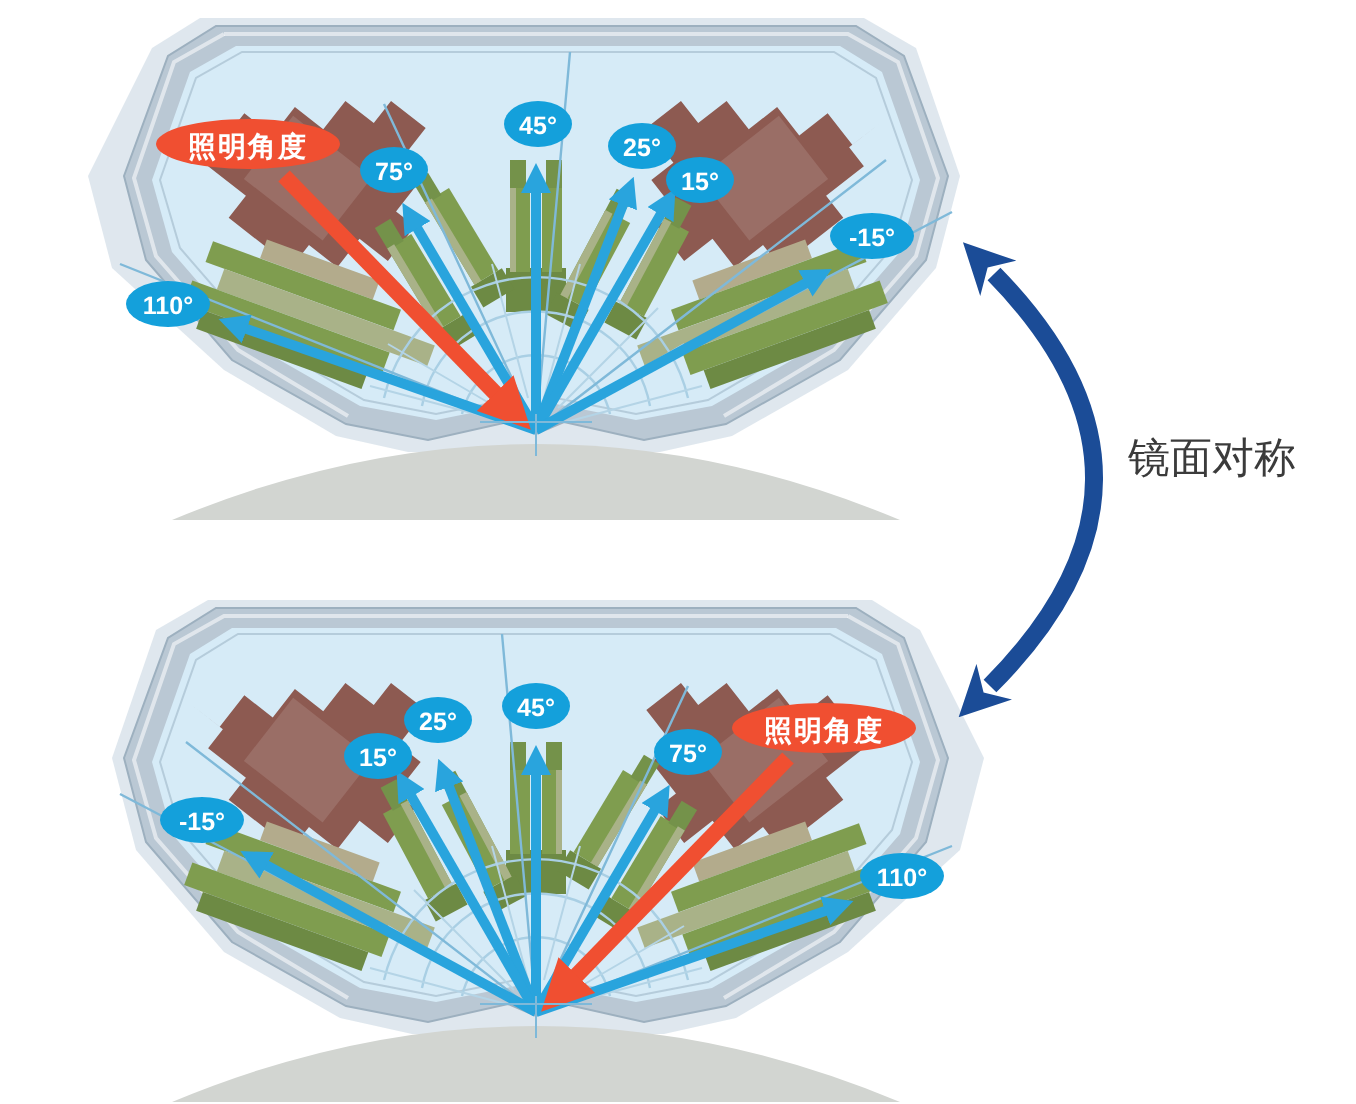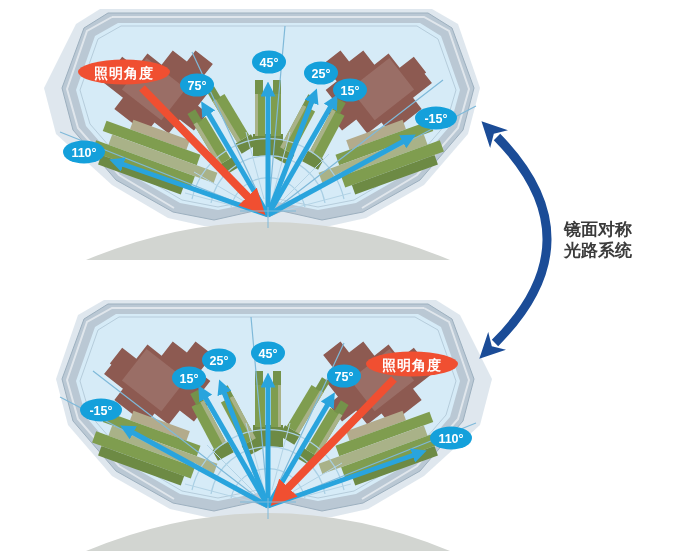--- a/index.html
+++ b/index.html
@@ -42,21 +42,21 @@
   .mk-navy{fill:var(--link-navy,#1b4c97);}
 
   
   .lbl-blue-el{fill:var(--label-blue,#14a0db);}
   .lbl-red-el{fill:var(--illumination-red,#f04f31);}
   .lbl-text{fill:#ffffff;font-size:12.5px;}
   .lbl-red-text{fill:#ffffff;font-size:14px;letter-spacing:1px;}
 
   .side-note{
     position:absolute;left:564px;top:219px;width:100px;
-    font-size:17px;font-weight:bold;color:#3b3b3b;line-height:21px;
+    font-size:21px;font-weight:normal;color:#3b3b3b;line-height:21px;
     white-space:nowrap;
   }
 </style>
 </head>
 <body>
 
 <div class="stage">
   <svg width="678" height="552" viewBox="0 0 678 552">
     <defs>
       <marker id="mk-blue" viewBox="0 0 10 10" refX="1" refY="5" markerWidth="3" markerHeight="3" orient="auto">
@@ -226,15 +226,14 @@
         <ellipse class="lbl-blue-el" cx="451" cy="438" rx="21" ry="11.5"></ellipse>
         <text class="lbl-text" x="451" y="439" text-anchor="middle" dominant-baseline="central">110°</text>
       </g>
     </g>
 
     <path class="connector" d="M497 137 Q598 240 495 343" marker-start="url(#mk-navy)" marker-end="url(#mk-navy)"></path>
   </svg>
 
   <div class="side-note">
     <div>镜面对称</div>
-    <div>光路系统</div>
   </div>
 </div>
 
 </body></html>

